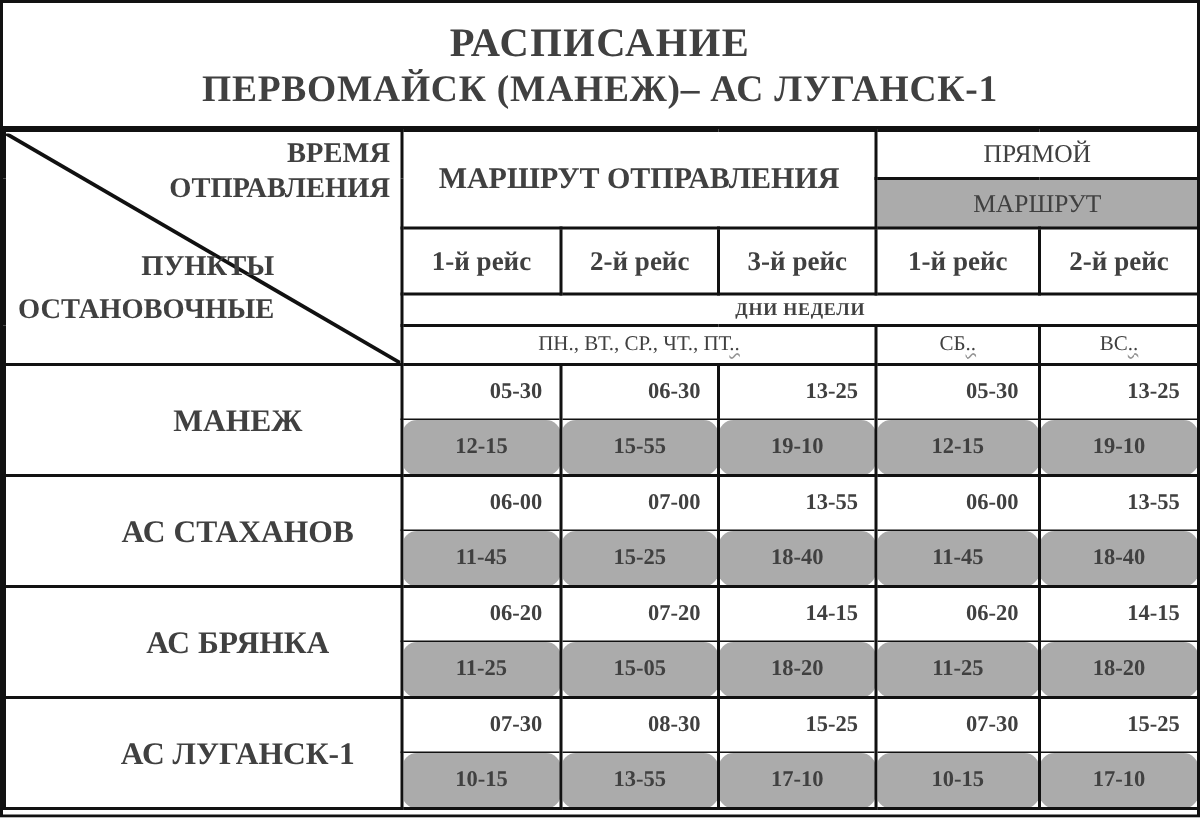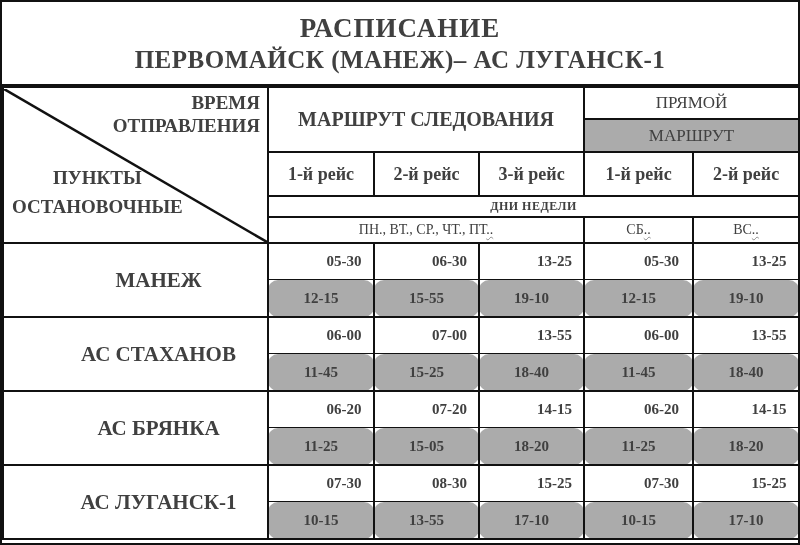--- a/index.html
+++ b/index.html
@@ -52,21 +52,21 @@
     padding:0;
   }
   .corner-wrap{position:relative;width:100%;height:153px;}
   .corner-svg{position:absolute;left:0;top:0;width:100%;height:100%;}
   .corner-top{
     position:absolute;top:2px;right:7px;
     text-align:right;font-size:19px;font-weight:bold;line-height:1.25;
   }
   .corner-bottom{
     position:absolute;top:74px;left:8px;
-    text-align:center;font-size:19px;font-weight:bold;line-height:1.55;
+    text-align:right;font-size:19px;font-weight:bold;line-height:1.55;
   }
   td.route{font-size:20px;font-weight:bold;}
   td.dir{font-size:17px;font-weight:normal;}
   td.fwd{border-bottom-width:1px;}
   td.bwd{border-top-width:1px;}
   td.trip{font-size:18px;font-weight:bold;}
   td.days-title{font-size:12px;font-weight:bold;border-top-width:1px;border-bottom-width:1px;letter-spacing:0.5px;}
   tr.r5 td{font-size:14px;border-top-width:1px;border-bottom-width:2px;}
   .wavy{
     text-decoration:underline wavy rgba(60,60,60,0.55);
@@ -114,21 +114,21 @@
             <div class="corner-top">
               <div>ВРЕМЯ</div>
               <div>ОТПРАВЛЕНИЯ</div>
             </div>
             <div class="corner-bottom">
               <div>ПУНКТЫ</div>
               <div>ОСТАНОВОЧНЫЕ</div>
             </div>
           </div>
         </td>
-        <td class="route" colspan="3" rowspan="2">МАРШРУТ СЛЕДОВАНИЯ</td>
+        <td class="route" colspan="3" rowspan="2">МАРШРУТ ОТПРАВЛЕНИЯ</td>
         <td class="dir fwd" colspan="2">ПРЯМОЙ</td>
       </tr>
       <tr class="r2">
         <td class="dir bwd gray" colspan="2">МАРШРУТ</td>
       </tr>
       <tr class="r3">
         <td class="trip">1-й рейс</td>
         <td class="trip">2-й рейс</td>
         <td class="trip">3-й рейс</td>
         <td class="trip">1-й рейс</td>

